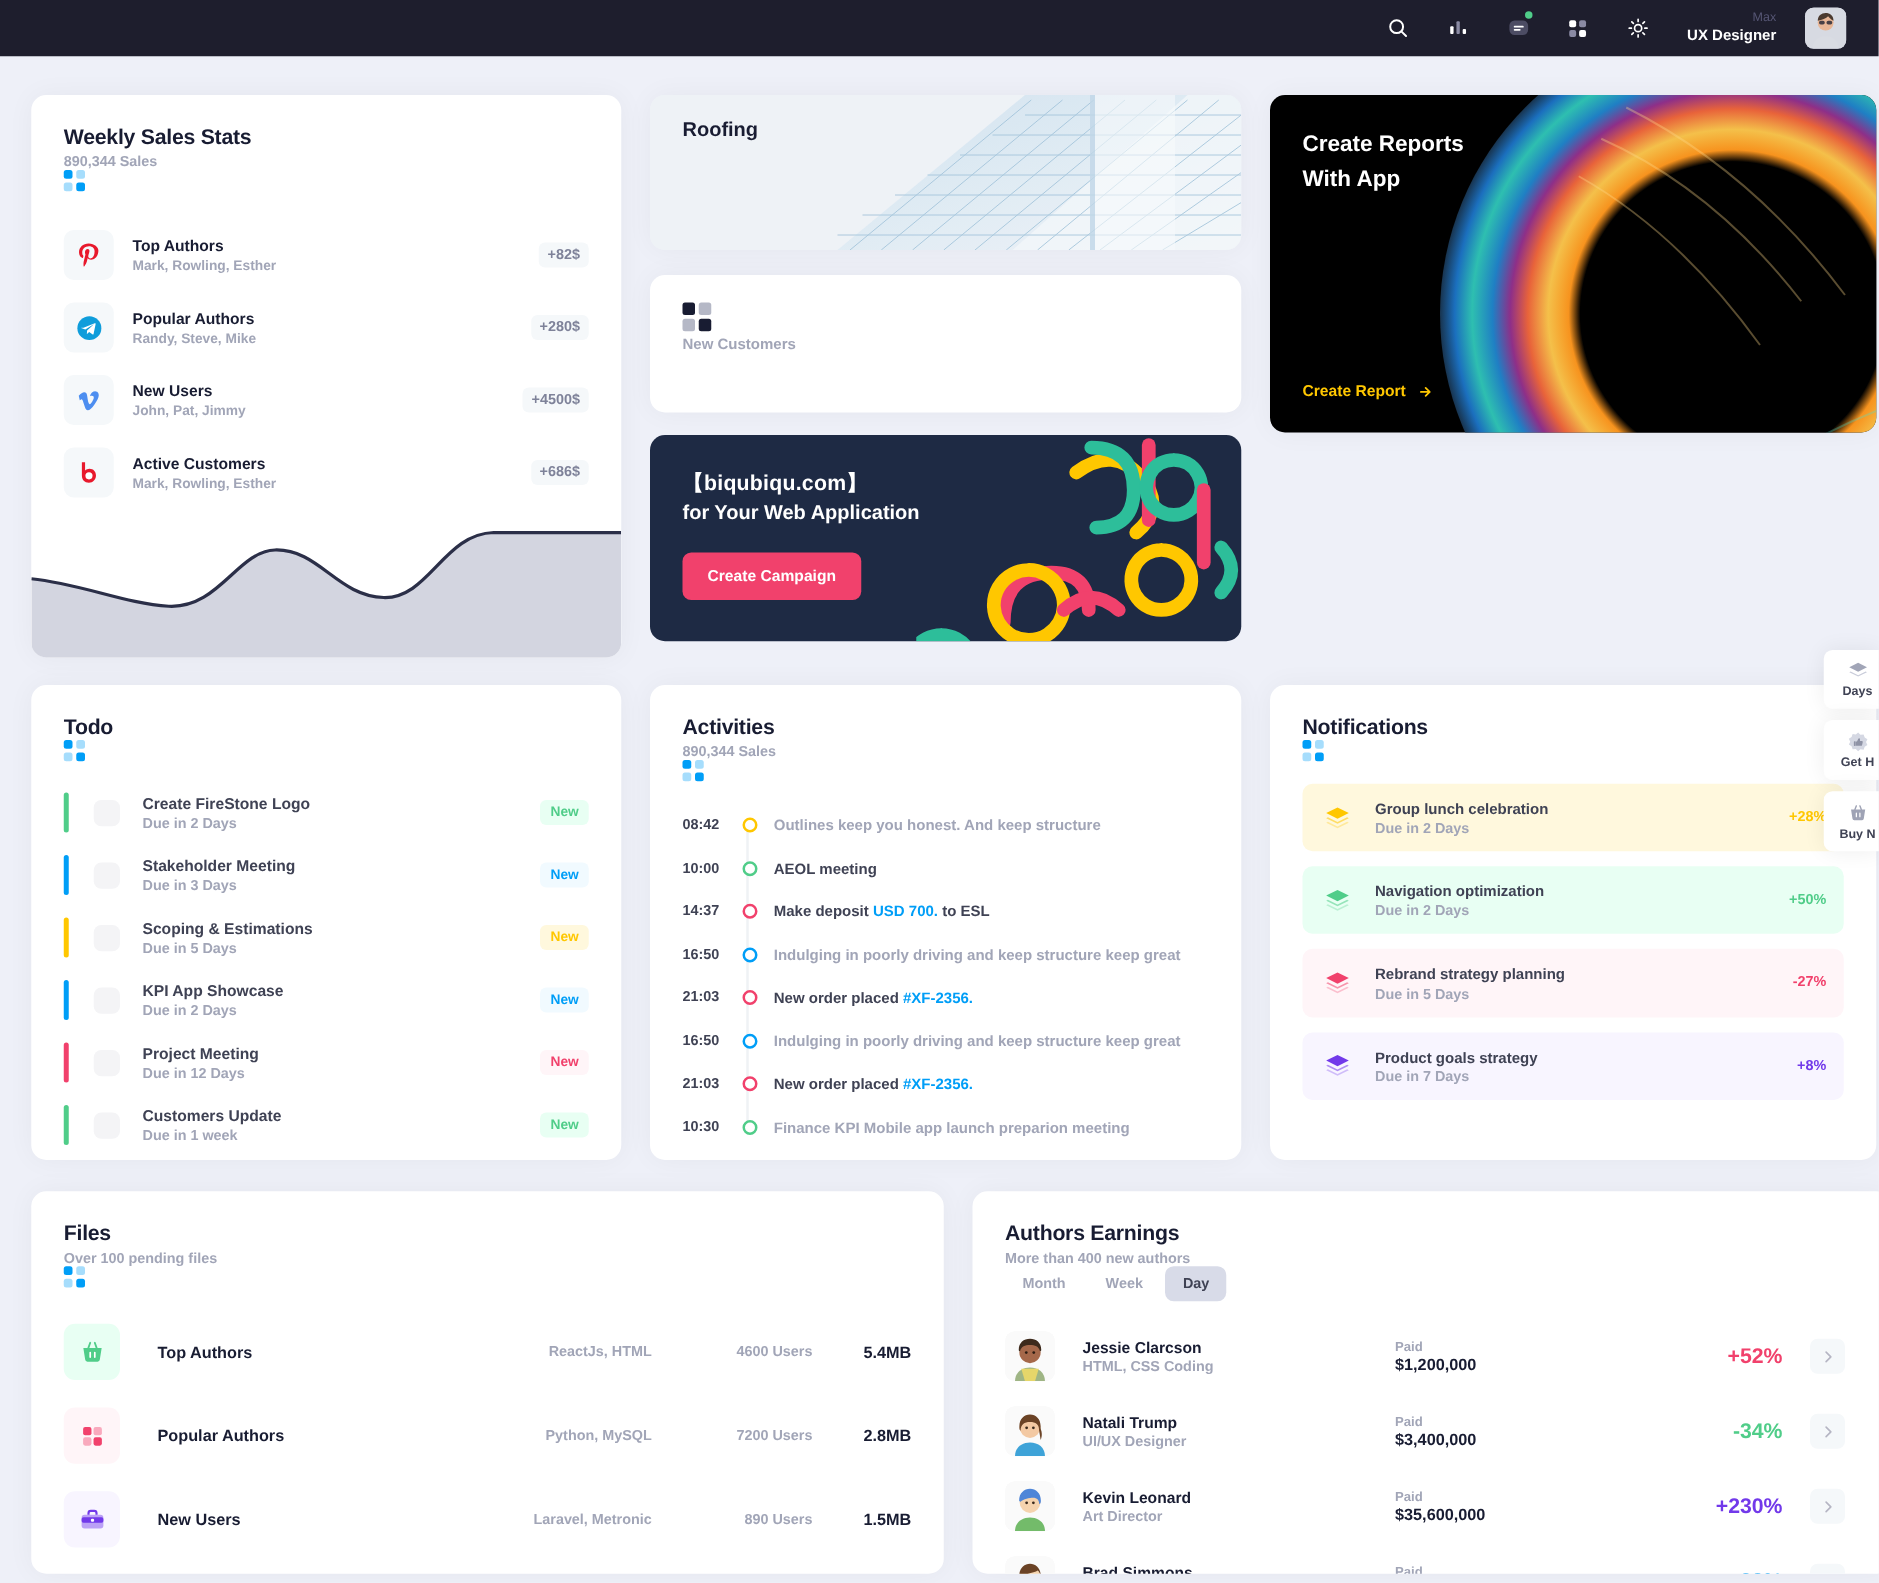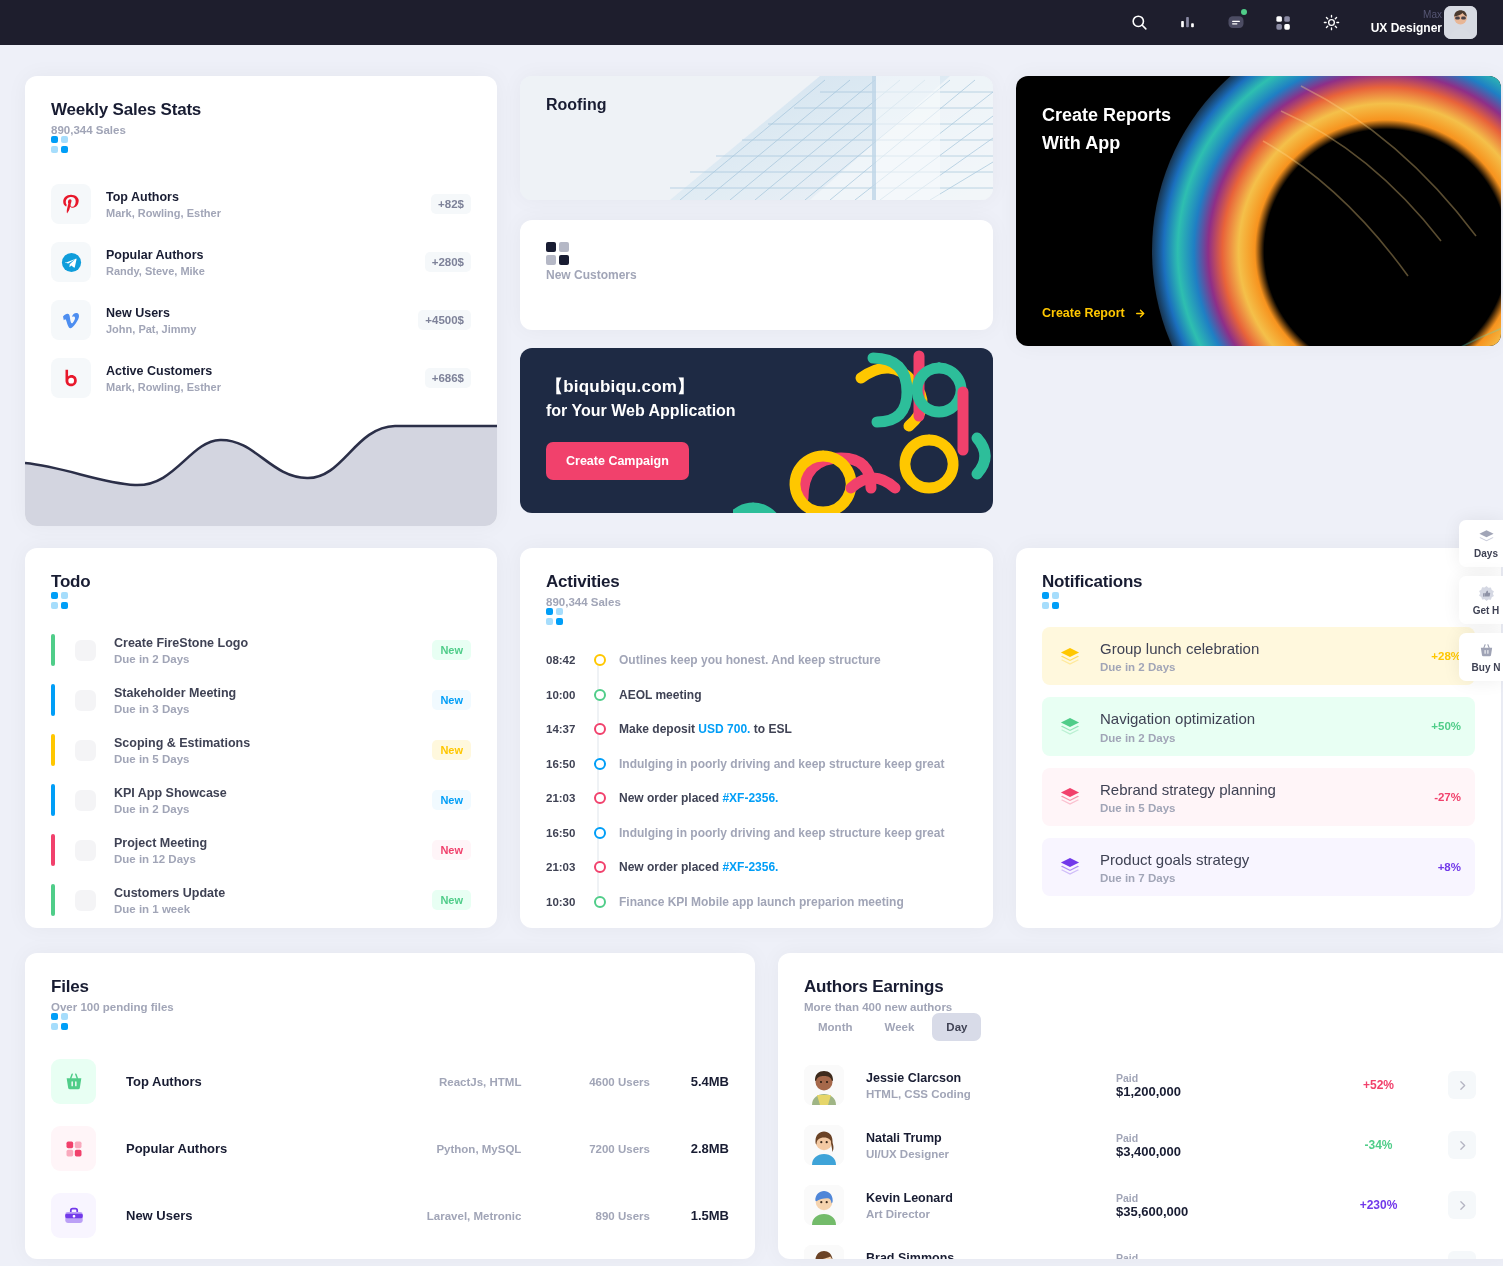--- a/index.html
+++ b/index.html
@@ -19,21 +19,21 @@
   }
   .hdr-icon {
     width:30px; height:30px; display:flex; align-items:center; justify-content:center;
     position:relative; cursor:pointer;
   }
   .hdr-icon svg { display:block; }
   .badge-dot {
     position:absolute; top:1px; right:4px; width:6px; height:6px;
     border-radius:50%; background:#50cd89;
   }
-  .user-block { display:flex; align-items:center; gap:2px; margin-left:6px; }
+  .user-block { display:flex; align-items:center; gap:23px; margin-left:6px; }
   .user-text { text-align:right; line-height:1.25; }
   .user-greet { font-size:10px; color:#565674; }
   .user-name { font-size:12px; font-weight:700; color:#ffffff; }
   .avatar-hdr {
     width:33px; height:33px; border-radius:7px; overflow:hidden;
     background:#c9ccd8; position:relative; flex-shrink:0;
   }
 
   
   .page { padding:31px 25px 0 25px; }
@@ -133,21 +133,21 @@
   .act-text { font-size:12px; font-weight:600; color:#3f4254; }
   .act-text.muted { color:#a1a5b7; font-weight:600; }
   .act-link { color:#009ef7; }
 
   
   .notif { height:380px; }
   .notif-list { padding:18px 26px 0 26px; }
   .notif-item { display:flex; align-items:center; border-radius:8px; padding:12px 14px; margin-bottom:12px; }
   .notif-ic { width:28px; height:22px; flex-shrink:0; display:flex; align-items:center; justify-content:center; }
   .notif-txt { margin-left:16px; flex:1; }
-  .notif-name { font-size:15px; font-weight:400; color:#3f4254; line-height:1.35; }
+  .notif-name { font-size:12px; font-weight:700; color:#3f4254; line-height:1.35; }
   .notif-due { font-size:11.5px; color:#a1a5b7; font-weight:600; margin-top:2px; }
   .notif-pct { font-size:11.5px; font-weight:700; }
 
   
   .files { height:306px; }
   .files-list { padding:18px 26px 0 26px; }
   .file-row { display:flex; align-items:center; padding:11px 0; }
   .file-ic { width:45px; height:45px; border-radius:9px; display:flex; align-items:center; justify-content:center; flex-shrink:0; }
   .file-name { font-size:13px; font-weight:600; color:#181c32; margin-left:30px; width:250px; }
   .file-tech { font-size:11.5px; font-weight:600; color:#a1a5b7; width:150px; text-align:right; }
@@ -161,21 +161,21 @@
   .tab.active { background:#d8dbe8; color:#3f4254; font-weight:600; }
   .auth-list { padding:14px 26px 0 26px; }
   .auth-row { display:flex; align-items:center; padding:10px 0; }
   .auth-av { width:40px; height:40px; border-radius:8px; background:#f9f9f9; overflow:hidden; flex-shrink:0; position:relative; }
   .auth-info { margin-left:22px; width:250px; }
   .auth-name { font-size:12.5px; font-weight:700; color:#181c32; line-height:1.4; }
   .auth-role { font-size:11.5px; font-weight:600; color:#a1a5b7; margin-top:1px; }
   .auth-paid-lbl { font-size:10.5px; font-weight:600; color:#a1a5b7; }
   .auth-paid-val { font-size:13px; font-weight:700; color:#181c32; margin-top:0; }
   .auth-paid { width:215px; }
-  .auth-pct { font-size:12px; font-weight:700; width:95px; text-align:center; }
+  .auth-pct { font-size:17px; font-weight:700; width:95px; text-align:right; }
   .auth-arrow {
     width:28px; height:28px; border-radius:6px; background:#f5f8fa;
     display:flex; align-items:center; justify-content:center;
     margin-left:22px; cursor:pointer; color:#b5b5c3;
   }
 
   
   .rail { position:absolute; right:0; top:520px; width:44px; z-index:40; }
   .rail-btn {
     background:#fff; border-radius:7px 0 0 7px; box-shadow:0 0 18px rgba(0,0,0,.07);

